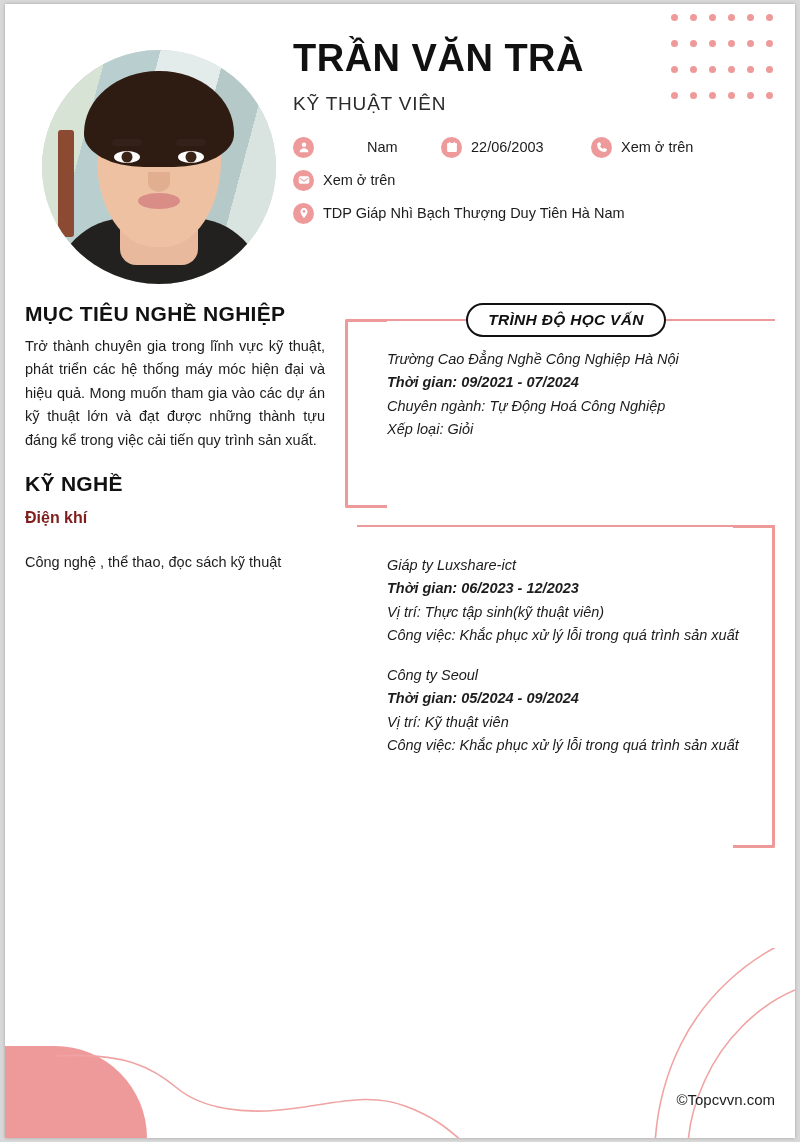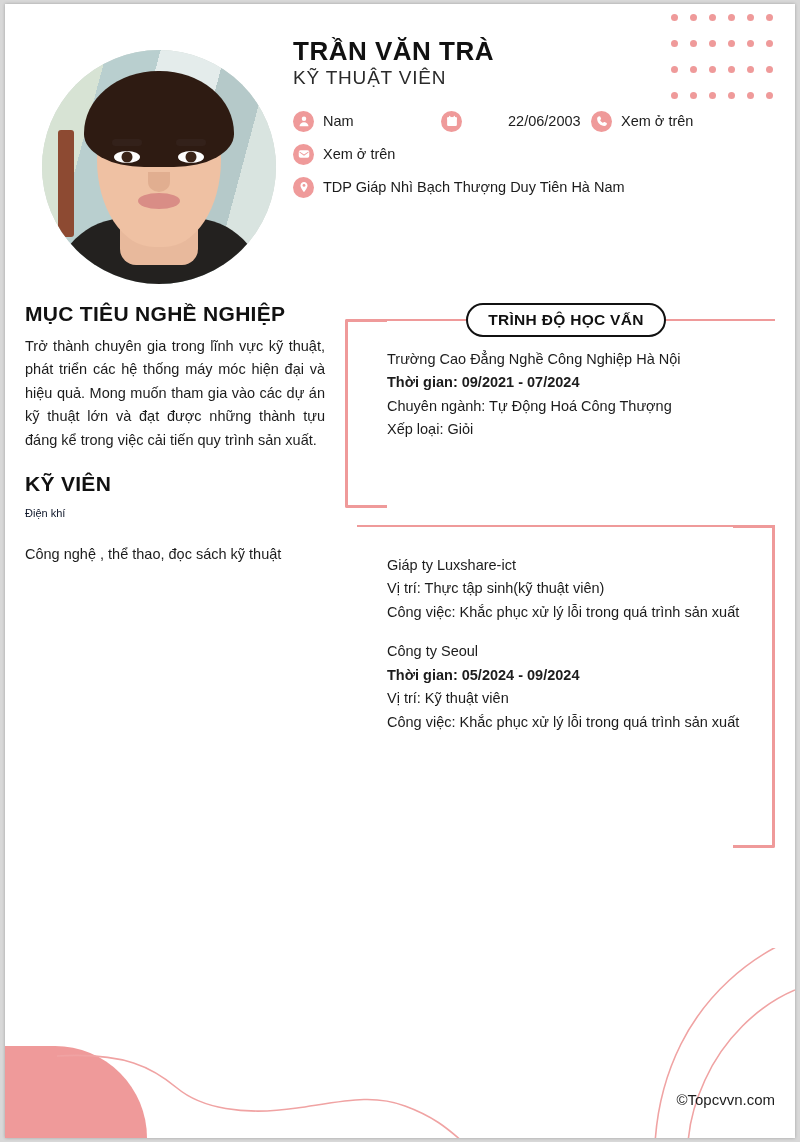--- a/index.html
+++ b/index.html
@@ -133,43 +133,44 @@
     width: 42px; height: 16px;
     background: #d98d86; border-radius: 50%;
   }
 
   .head-text {
     flex: 1;
     padding-top: 8px;
     padding-right: 14px;
   }
   .name {
-    font-size: 26px;
+    font-size: 38px;
     font-weight: bold;
     letter-spacing: 0.5px;
     line-height: 1.18;
     color: #111;
     max-width: 300px;
   }
   .job-title {
+    margin-top: 12px;
     font-size: 19px;
     letter-spacing: 0.8px;
     color: #2a2a2a;
   }
 
   
   .contact {
     margin-top: 22px;
     font-size: 14.5px;
     color: #1c1c1c;
   }
   .c-row { display: flex; align-items: center; margin-bottom: 12px; }
   .c-item { display: flex; align-items: center; }
-  .c-item.w1 { width: 148px; }
-  .c-item.w2 { width: 150px; gap: 37px; }
+  .c-item.w1 { width: 148px; gap: 44px; }
+  .c-item.w2 { width: 150px; }
   .ic {
     width: 21px; height: 21px;
     border-radius: 50%;
     background: #ef9a9a;
     display: inline-flex;
     align-items: center;
     justify-content: center;
     margin-right: 9px;
     flex: 0 0 21px;
   }
@@ -197,24 +198,24 @@
     color: #111;
     margin-bottom: 9px;
   }
   .sec-body {
     font-size: 14.5px;
     line-height: 1.62;
     color: #1c1c1c;
     text-align: justify;
   }
   .sec-block { margin-bottom: 20px; }
-  .skill-line { font-size: 11px; line-height: 1.62; color: #0f172a; }
-
-  
-  .r-sec { position: relative; }
+  .skill-line { font-size: 16px; line-height: 1.62; color: #7f1d1d; font-weight: bold; }
+
+  
+  .r-sec { position: relative; font-style: italic; }
 
   .bracket {
     position: absolute;
     top: 17px;
     bottom: 0;
     border-color: #ef9a9a;
     border-style: solid;
   }
   .bracket.left {
     left: 2px;
@@ -409,21 +410,21 @@
   <div class="body">
 
     <div class="col-left">
 
       <div class="sec-block">
         <div class="sec-title">MỤC TIÊU NGHỀ NGHIỆP</div>
         <div class="sec-body">Trở thành chuyên gia trong lĩnh vực kỹ thuật, phát triển các hệ thống máy móc hiện đại và hiệu quả. Mong muốn tham gia vào các dự án kỹ thuật lớn và đạt được những thành tựu đáng kể trong việc cải tiến quy trình sản xuất.</div>
       </div>
 
       <div class="sec-block">
-        <div class="sec-title">KỸ VIÊN</div>
+        <div class="sec-title">KỸ NGHỀ</div>
         <div class="skill-line">Điện khí</div>
       </div>
 
       <div class="sec-block">
         <div class="sec-body">Công nghệ , thể thao, đọc sách kỹ thuật</div>
       </div>
 
     </div>
 
     <div class="col-right">
@@ -432,35 +433,36 @@
         <div class="bracket left"></div>
         <div class="pill-row">
           <div class="pill-line"></div>
           <div class="pill">TRÌNH ĐỘ HỌC VẤN</div>
           <div class="pill-line"></div>
         </div>
         <div class="entries">
           <div class="entry">
             <div class="e-line">Trường Cao Đẳng Nghề Công Nghiệp Hà Nội</div>
             <div class="e-line bold">Thời gian: 09/2021 - 07/2024</div>
-            <div class="e-line">Chuyên ngành: Tự Động Hoá Công Thượng</div>
+            <div class="e-line">Chuyên ngành: Tự Động Hoá Công Nghiệp</div>
             <div class="e-line">Xếp loại: Giỏi</div>
           </div>
         </div>
       </div>
 
       <div class="r-sec" style="height:340px;">
         <div class="bracket right"></div>
         <div class="pill-row">
           <div class="pill-line"></div>
           <div class="pill-line"></div>
         </div>
         <div class="entries">
           <div class="entry">
             <div class="e-line">Giáp ty Luxshare-ict</div>
+            <div class="e-line bold">Thời gian: 06/2023 - 12/2023</div>
             <div class="e-line">Vị trí: Thực tập sinh(kỹ thuật viên)</div>
             <div class="e-line">Công việc: Khắc phục xử lý lỗi trong quá trình sản xuất</div>
           </div>
           <div class="entry">
             <div class="e-line">Công ty Seoul</div>
             <div class="e-line bold">Thời gian: 05/2024 - 09/2024</div>
             <div class="e-line">Vị trí: Kỹ thuật viên</div>
             <div class="e-line">Công việc: Khắc phục xử lý lỗi trong quá trình sản xuất</div>
           </div>
         </div>

